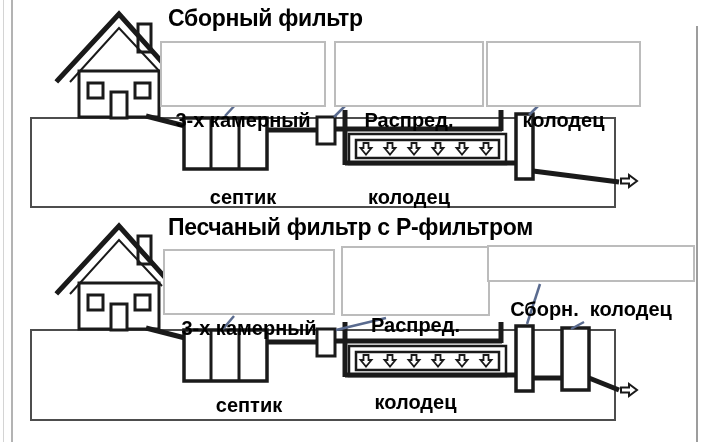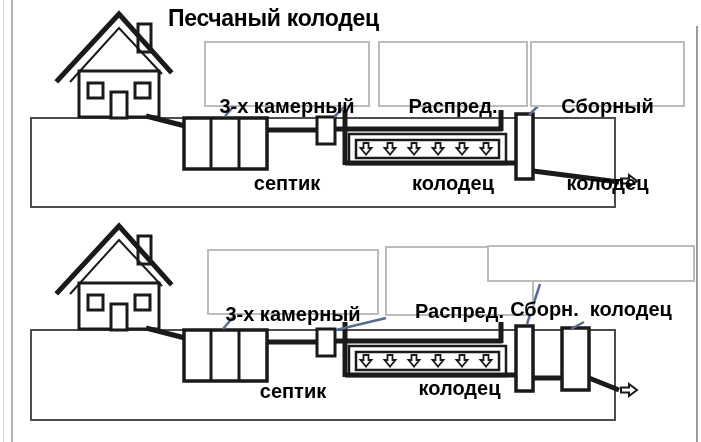--- a/index.html
+++ b/index.html
@@ -9,21 +9,21 @@
   .vline{position:absolute;top:0;bottom:0;}
   .vl-a{left:3px;width:1px;background:#d4d4d4;}
   .vl-b{left:11px;width:2px;background:#b3b3b3;}
   .vl-r{left:696px;width:2px;top:26px;background:#9d9d9d;}
   .title{position:absolute;font-weight:bold;font-size:23px;letter-spacing:-0.3px;white-space:pre;}
   .t1{left:168px;top:5px;}
   .t2{left:168px;top:214px;}
   .lbox{position:absolute;box-sizing:border-box;border:2px solid #bcbcbc;background:#fff;
         text-align:center;font-weight:bold;font-size:20px;white-space:pre;}
   .lbox span{display:block;line-height:31px;}
-  .two{padding-top:2px;margin-left:44px;}
+  .two{padding-top:16px;}
   .one span{line-height:33px;}
   .b1a{left:160px;top:41px;width:166px;height:66px;}
   .b1b{left:334px;top:41px;width:150px;height:66px;}
   .b1c{left:486px;top:41px;width:155px;height:66px;}
   .b2a{left:163px;top:249px;width:172px;height:66px;}
   .b2b{left:341px;top:246px;width:149px;height:70px;}
   .b2c{left:487px;top:245px;width:208px;height:37px;}
   .b2d{left:547px;top:284px;width:144px;height:37px;}
 </style>
 </head>
@@ -142,32 +142,32 @@
 
       <g stroke="#5a6b8f" stroke-width="2.5">
         <line x1="234" y1="104" x2="223" y2="117"></line>
         <line x1="386" y1="106" x2="336" y2="118"></line>
         <line x1="540" y1="72" x2="527" y2="112"></line>
         <line x1="584" y1="110" x2="571" y2="117"></line>
       </g>
     </g>
   </svg>
 
-  <div class="title t1">Песчаный колодец</div>
+  <div class="title t1">Сборный фильтр</div>
+  <div class="title t2">Песчаный фильтр с Р-фильтром</div>
 
   <div class="lbox two b1a">
     <span>3-х камерный</span>
     <span>септик</span>
   </div>
   <div class="lbox two b1b">
     <span>Распред.</span>
     <span>колодец</span>
   </div>
   <div class="lbox two b1c">
-    <span>Сборный</span>
     <span>колодец</span>
   </div>
 
   <div class="lbox two b2a">
     <span>3-х камерный</span>
     <span>септик</span>
   </div>
   <div class="lbox two b2b">
     <span>Распред.</span>
     <span>колодец</span>

